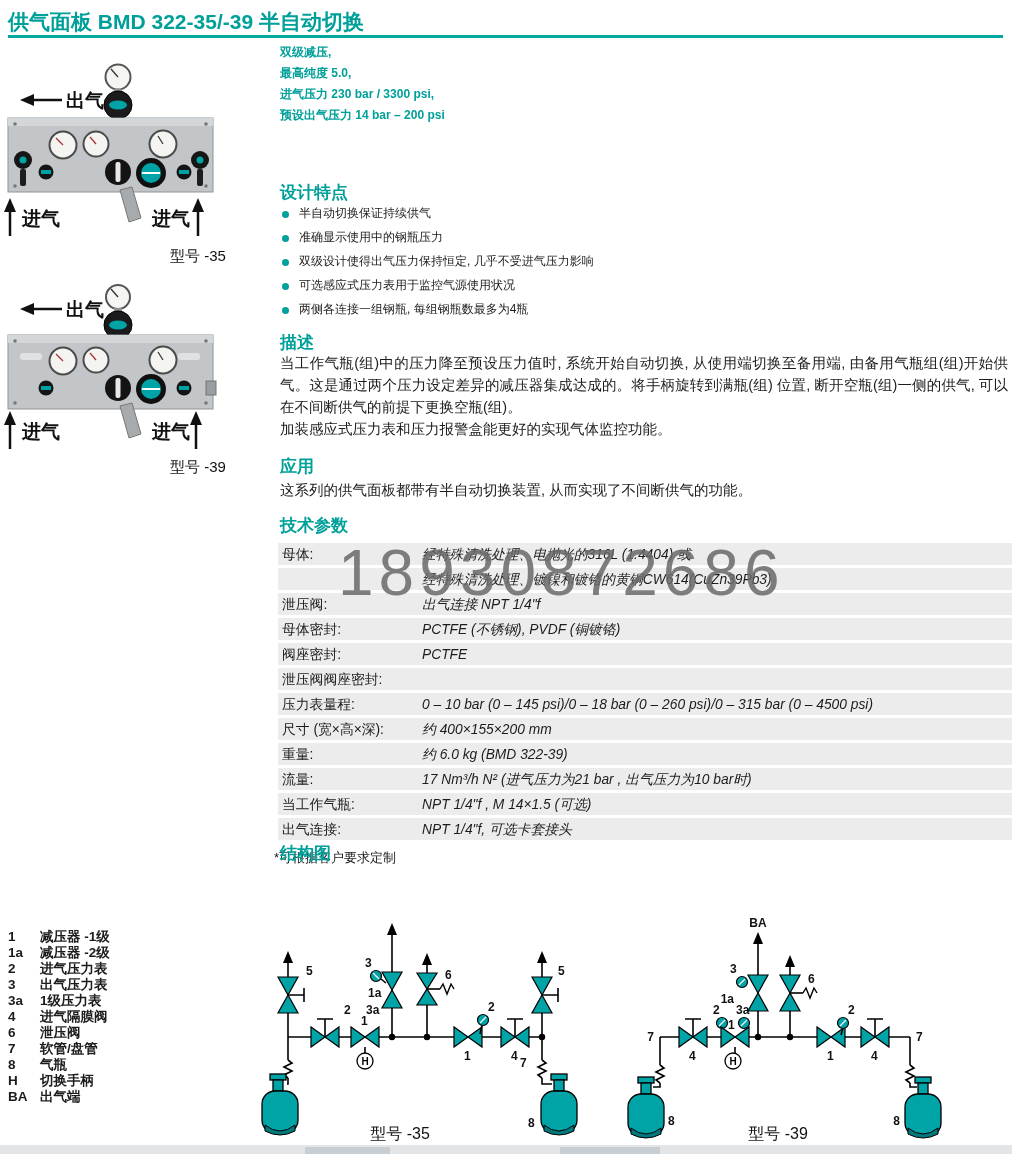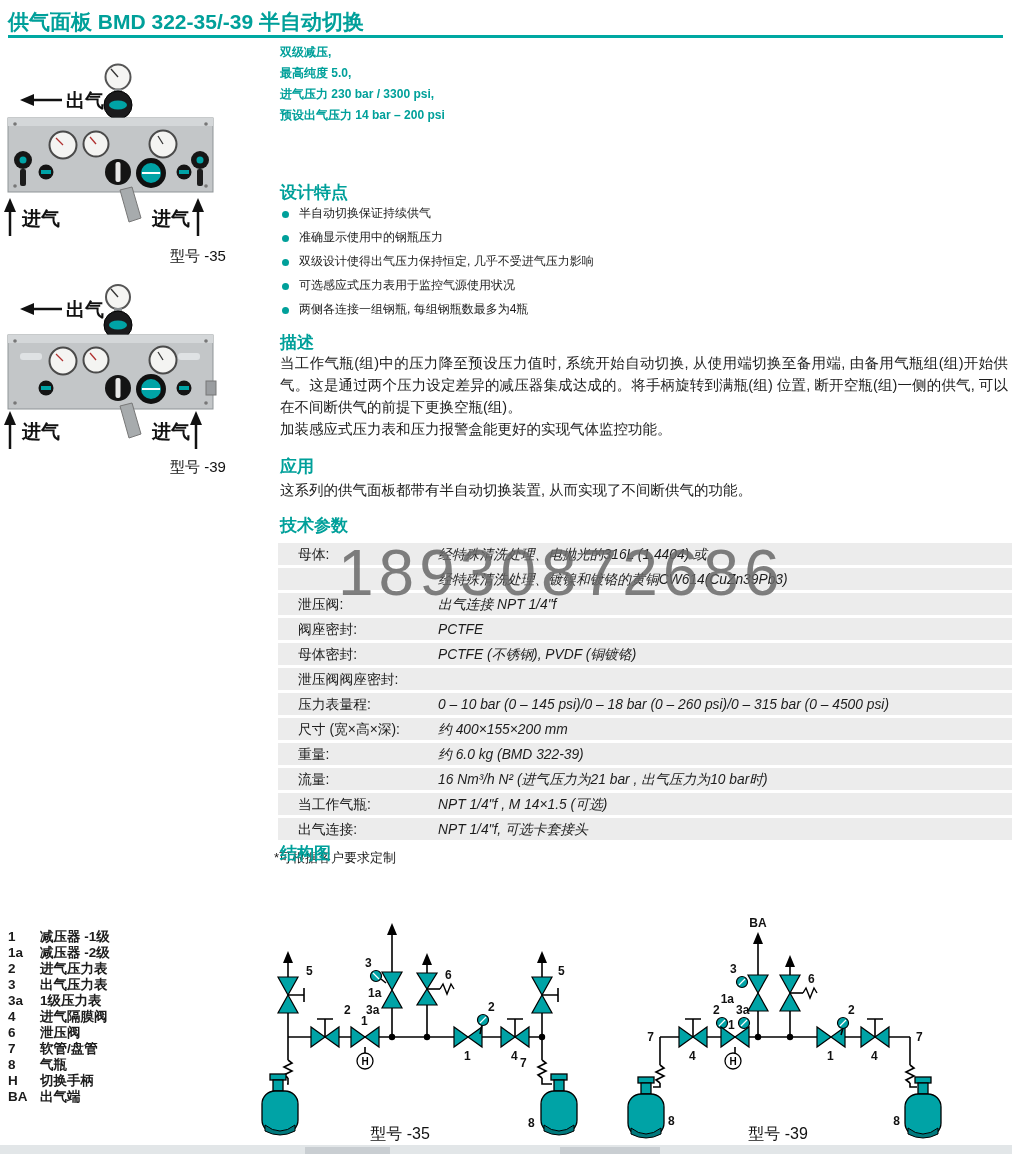--- a/index.html
+++ b/index.html
@@ -8,21 +8,21 @@
   .title{position:absolute;left:8px;top:8px;font-size:21px;font-weight:bold;color:#00a09a;}
   .title-rule{position:absolute;left:8px;top:35px;width:995px;height:3px;background:#00a8a2;}
   .intro{position:absolute;left:280px;top:42px;width:720px;font-size:12px;font-weight:bold;
          color:#00a09a;line-height:21px;}
   .h2{position:absolute;font-size:17px;font-weight:bold;color:#00a09a;}
   .bullets{position:absolute;left:280px;top:205px;width:720px;}
   .bullet{display:flex;align-items:flex-start;margin-bottom:7px;color:#1c1c1c;font-size:12px;}
   .bullet .dot{width:7px;height:7px;border-radius:50%;background:#00a09a;margin:6px 10px 0 2px;flex:0 0 7px;}
   .para{position:absolute;left:280px;width:728px;color:#1c1c1c;font-size:14.5px;line-height:22px;text-align:justify;}
   .spec-table{position:absolute;left:278px;top:543px;width:734px;}
-  .spec-row{display:flex;background:#ececec;margin-bottom:3px;padding:3px 8px 2px 20px;
+  .spec-row{display:flex;background:#ececec;margin-bottom:3px;padding:3px 8px 2px 4px;
             font-size:13.8px;color:#1c1c1c;line-height:17px;}
   .spec-row .lbl{flex:0 0 140px;}
   .spec-row .val{flex:1;font-style:italic;}
   .footnote{position:absolute;left:274px;top:849px;font-size:13px;color:#1c1c1c;}
   .watermark{position:absolute;left:338px;top:536px;font-size:64px;font-weight:normal;
              letter-spacing:5px;color:rgba(105,105,105,0.85);z-index:5;white-space:nowrap;}
   .legend{position:absolute;left:8px;top:929px;width:250px;}
   .legend-row{display:flex;font-size:13.5px;font-weight:bold;color:#1c1c1c;line-height:16px;}
   .legend-row .k{flex:0 0 32px;}
   .bottom-band{position:absolute;left:0;top:1145px;width:1012px;height:9px;background:#e2e6e8;}
@@ -212,45 +212,45 @@
       </div>
     <div class="spec-row">
         <span class="lbl"></span>
         <span class="val">经特殊清洗处理、镀镍和镀铬的黄铜CW614(CuZn39Pb3)</span>
       </div>
     <div class="spec-row">
         <span class="lbl">泄压阀:</span>
         <span class="val">出气连接 NPT 1/4"f</span>
       </div>
     <div class="spec-row">
+        <span class="lbl">母体密封:</span>
+        <span class="val">PCTFE (不锈钢), PVDF (铜镀铬)</span>
+      </div>
+    <div class="spec-row">
         <span class="lbl">阀座密封:</span>
         <span class="val">PCTFE</span>
       </div>
     <div class="spec-row">
-        <span class="lbl">母体密封:</span>
-        <span class="val">PCTFE (不锈钢), PVDF (铜镀铬)</span>
-      </div>
-    <div class="spec-row">
         <span class="lbl">泄压阀阀座密封:</span>
       </div>
     <div class="spec-row">
         <span class="lbl">压力表量程:</span>
         <span class="val">0 – 10 bar (0 – 145 psi)/0 – 18 bar (0 – 260 psi)/0 – 315 bar (0 – 4500 psi)</span>
       </div>
     <div class="spec-row">
         <span class="lbl">尺寸 (宽×高×深):</span>
         <span class="val">约 400×155×200 mm</span>
       </div>
     <div class="spec-row">
         <span class="lbl">重量:</span>
         <span class="val">约 6.0 kg (BMD 322-39)</span>
       </div>
     <div class="spec-row">
         <span class="lbl">流量:</span>
-        <span class="val">16 Nm³/h N² (进气压力为21 bar , 出气压力为10 bar时)</span>
+        <span class="val">17 Nm³/h N² (进气压力为21 bar , 出气压力为10 bar时)</span>
       </div>
     <div class="spec-row">
         <span class="lbl">当工作气瓶:</span>
         <span class="val">NPT 1/4"f , M 14×1.5 (可选)</span>
       </div>
     <div class="spec-row">
         <span class="lbl">出气连接:</span>
         <span class="val">NPT 1/4"f, 可选卡套接头</span>
       </div>
   </div>

